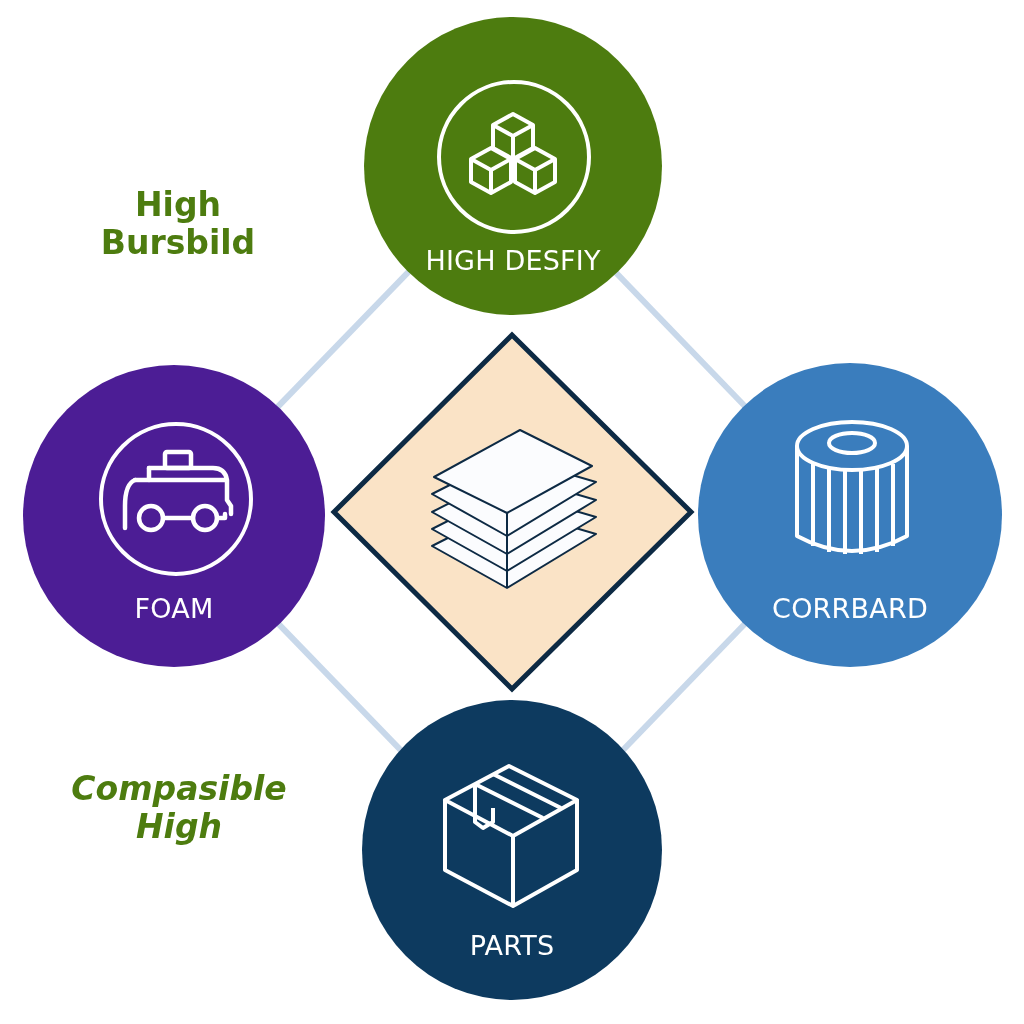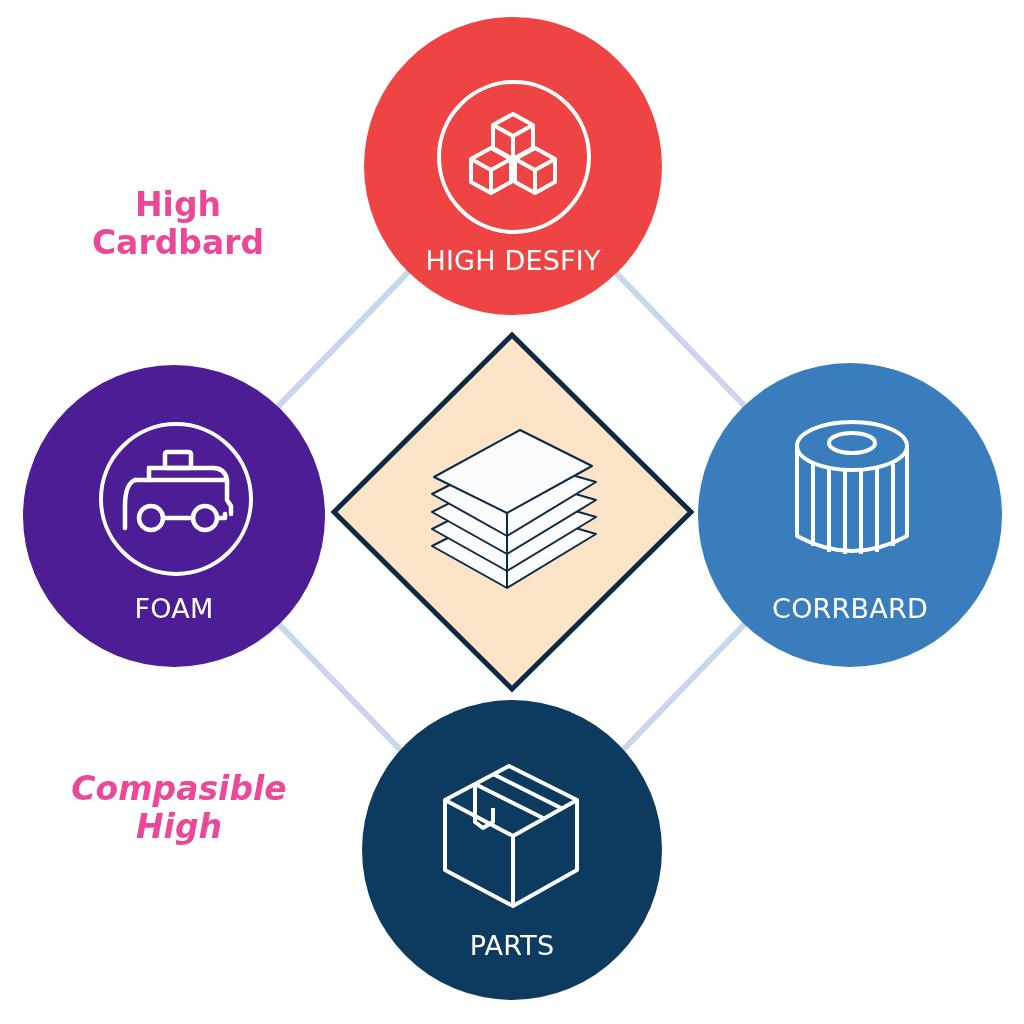--- a/index.html
+++ b/index.html
@@ -18,21 +18,21 @@
     position: absolute; border-radius: 50%;
     border: 4px solid #ffffff; box-sizing: border-box;
   }
   .circle .label {
     position: absolute; left: 0; right: 0; text-align: center;
     color: #ffffff; font-size: 27px; letter-spacing: 0.2px;
   }
   .circle svg.icon { position: absolute; }
   .side-label {
     position: absolute; text-align: center;
-    color: #ec4899; font-weight: bold; font-size: 33px; line-height: 38px;
+    color: #4d7c0f; font-weight: bold; font-size: 33px; line-height: 38px;
   }
 </style>
 </head>
 <body>
 
 <div id="stage">
 
   <svg width="1024" height="1024" style="position:absolute;left:0;top:0;">
     <line x1="512" y1="165" x2="173" y2="515" stroke="#c8d8ea" stroke-width="6"></line>
     <line x1="512" y1="165" x2="850" y2="515" stroke="#c8d8ea" stroke-width="6"></line>
@@ -45,21 +45,21 @@
     <g stroke="#0d2a44" stroke-width="2" fill="#fbfcfe" stroke-linejoin="round">
       <path d="M432,546 L507,508 L596,534 L507,588 Z"></path>
       <path d="M432,529 L507,491 L596,517 L507,571 Z"></path>
       <path d="M432,512 L507,474 L596,500 L507,554 Z"></path>
       <path d="M432,494 L507,456 L596,482 L507,536 Z"></path>
       <path d="M434,477 L520,430 L592,466 L507,513 Z"></path>
       <line x1="507" y1="513" x2="507" y2="588"></line>
     </g>
   </svg>
 
-  <div class="circle" style="left:364px;top:17px;width:298px;height:298px;background:#ef4444;">
+  <div class="circle" style="left:364px;top:17px;width:298px;height:298px;background:#4d7c0f;">
     <div class="ring" style="left:73px;top:63px;width:154px;height:154px;"></div>
     <svg class="icon" width="120" height="120" viewBox="0 0 120 120" style="left:89px;top:79px;">
       <g fill="none" stroke="#fff" stroke-width="4" stroke-linejoin="round">
         <path d="M60,18 L80,29 L80,52 L60,63 L40,52 L40,29 Z"></path>
         <path d="M40,29 L60,40 L80,29 M60,40 L60,63"></path>
         <path d="M38,52 L58,63 L58,86 L38,97 L18,86 L18,63 Z"></path>
         <path d="M18,63 L38,74 L58,63 M38,74 L38,97"></path>
         <path d="M82,52 L102,63 L102,86 L82,97 L62,86 L62,63 Z"></path>
         <path d="M62,63 L82,74 L102,63 M82,74 L82,97"></path>
       </g>
@@ -110,20 +110,20 @@
         <line x1="74" y1="54" x2="74" y2="138"></line>
         <line x1="90" y1="52" x2="90" y2="136"></line>
         <line x1="106" y1="48" x2="106" y2="130"></line>
       </g>
     </svg>
     <div class="label" style="top:230px;">CORRBARD</div>
   </div>
 
   <div class="side-label" style="left:78px;top:186px;width:200px;">
     <div>High</div>
-    <div>Cardbard</div>
+    <div>Bursbild</div>
   </div>
   <div class="side-label" style="left:48px;top:770px;width:262px;font-style:italic;">
     <div>Compasible</div>
     <div>High</div>
   </div>
 
 </div>
 
 </body></html>

